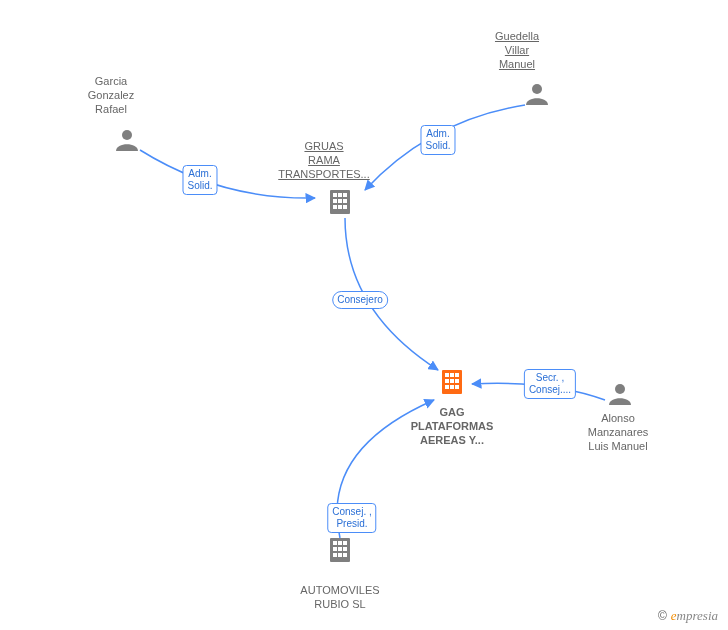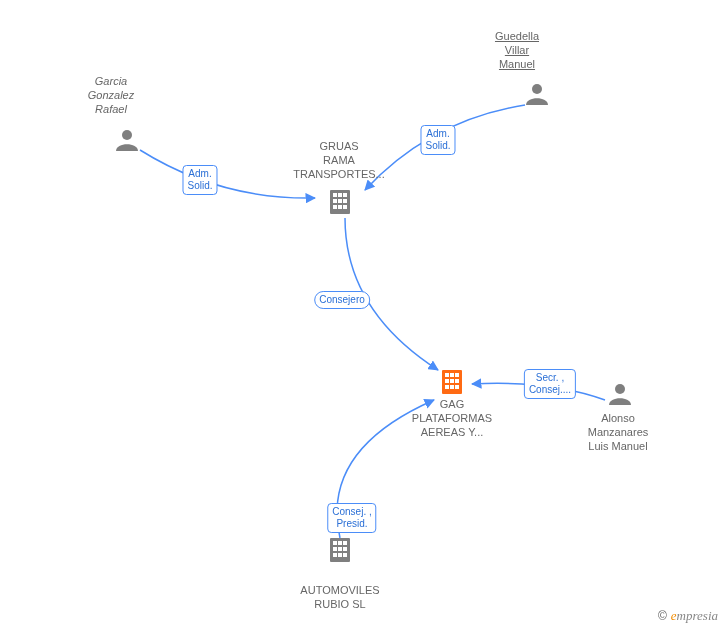--- a/index.html
+++ b/index.html
@@ -16,21 +16,21 @@
   }
   svg { position: absolute; top: 0; left: 0; }
   .node-label {
     position: absolute;
     text-align: center;
     line-height: 1.25;
     color: #666666;
     width: 120px;
     transform: translateX(-50%);
   }
-  .node-label.bold { font-weight: normal; }
+  .node-label.bold { font-weight: bold; margin-top: 8px; }
   .edge-label {
     position: absolute;
     border: 1px solid #4b8df8;
     border-radius: 4px;
     background: #ffffff;
     color: #2a6fd6;
     font-size: 10px;
     text-align: center;
     padding: 2px 4px;
     line-height: 1.2;
@@ -93,37 +93,37 @@
 
   <use href="#person" x="608" y="382" fill="#7f7f7f"></use>
 
   <use href="#building" x="328" y="188" fill="#7f7f7f"></use>
 
   <use href="#building" x="440" y="368" fill="#ff6a13"></use>
 
   <use href="#building" x="328" y="536" fill="#7f7f7f"></use>
 </svg>
 
-<div class="node-label" style="left:111px; top:75px;font-style:italic;">Garcia<br>Gonzalez<br>Rafael</div>
+<div class="node-label" style="left:111px; top:75px;">Garcia<br>Gonzalez<br>Rafael</div>
 
 <div class="node-label" style="left:517px; top:30px;text-decoration:underline;">Guedella<br>Villar<br>Manuel</div>
 
 <div class="node-label" style="left:618px; top:412px;">Alonso<br>Manzanares<br>Luis Manuel</div>
 
-<div class="node-label" style="left:339px; top:140px;">GRUAS<br>RAMA<br>TRANSPORTES...</div>
+<div class="node-label" style="left:324px; top:140px;text-decoration:underline;">GRUAS<br>RAMA<br>TRANSPORTES...</div>
 
 <div class="node-label bold" style="left:452px; top:398px;">GAG<br>PLATAFORMAS<br>AEREAS Y...</div>
 
 <div class="node-label" style="left:340px; top:584px;">AUTOMOVILES<br>RUBIO  SL</div>
 
 <div class="edge-label" style="left:200px; top:180px;">Adm.<br>Solid.</div>
 
 <div class="edge-label" style="left:438px; top:140px;">Adm.<br>Solid.</div>
 
-<div class="edge-label" style="left:342px; top:300px;border-radius:9px;">Consejero</div>
+<div class="edge-label" style="left:360px; top:300px;border-radius:9px;">Consejero</div>
 
 <div class="edge-label" style="left:550px; top:384px;">Secr. ,<br>Consej....</div>
 
 <div class="edge-label" style="left:352px; top:480px;margin-top:38px;">Consej. ,<br>Presid.</div>
 
 <div class="watermark">
   <span class="copy">©</span><span class="e">e</span><span>mpresia</span>
 </div>
 
 </body></html>

